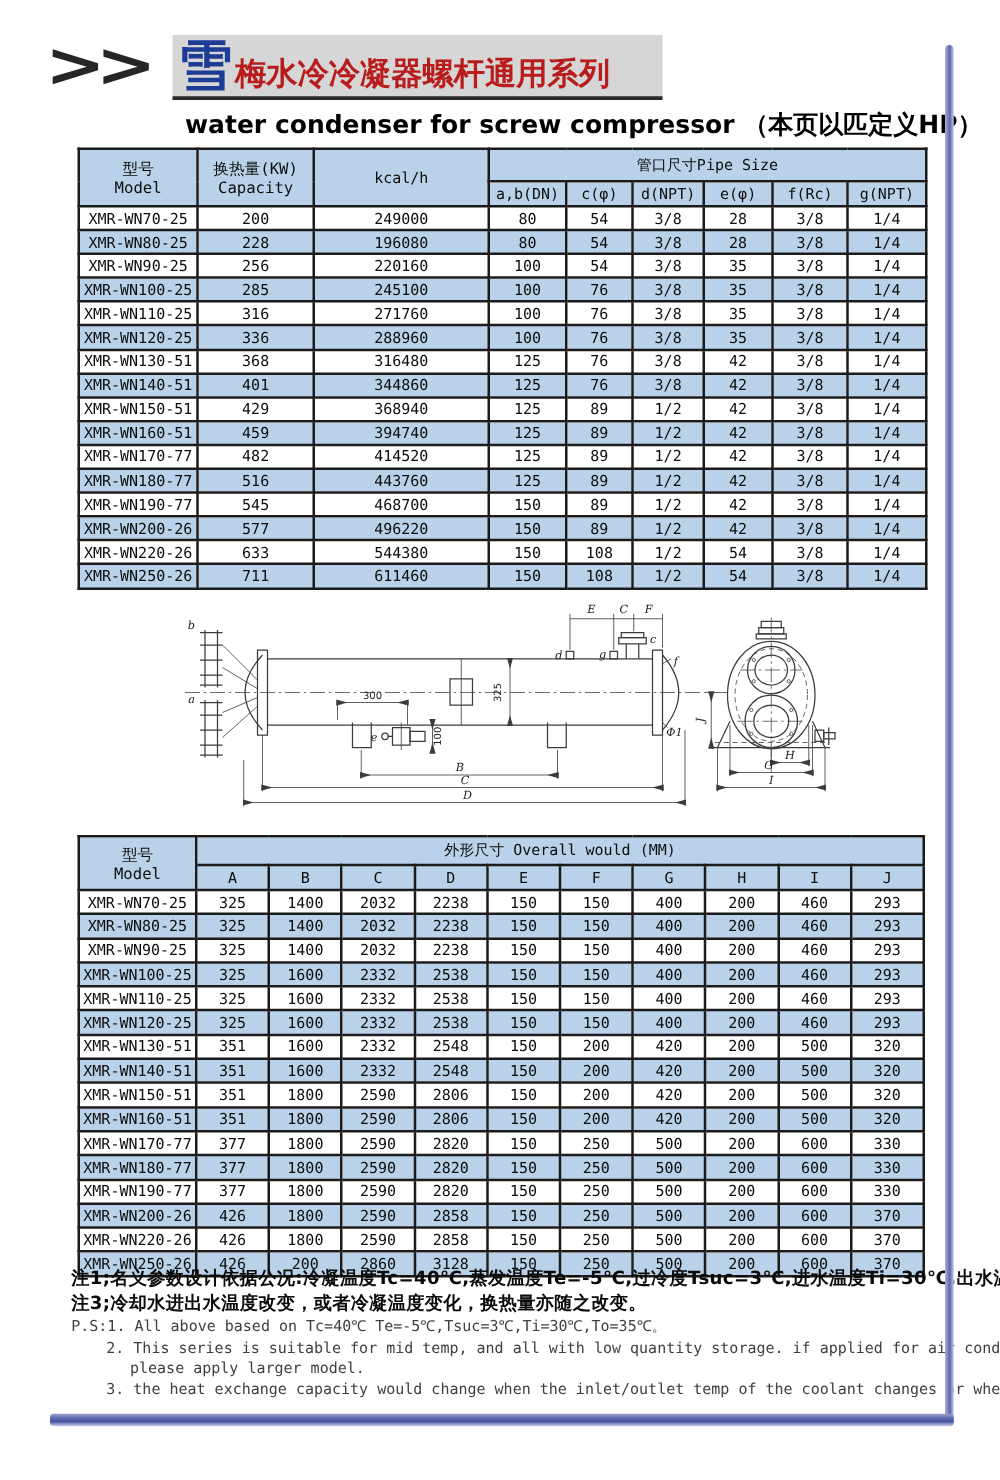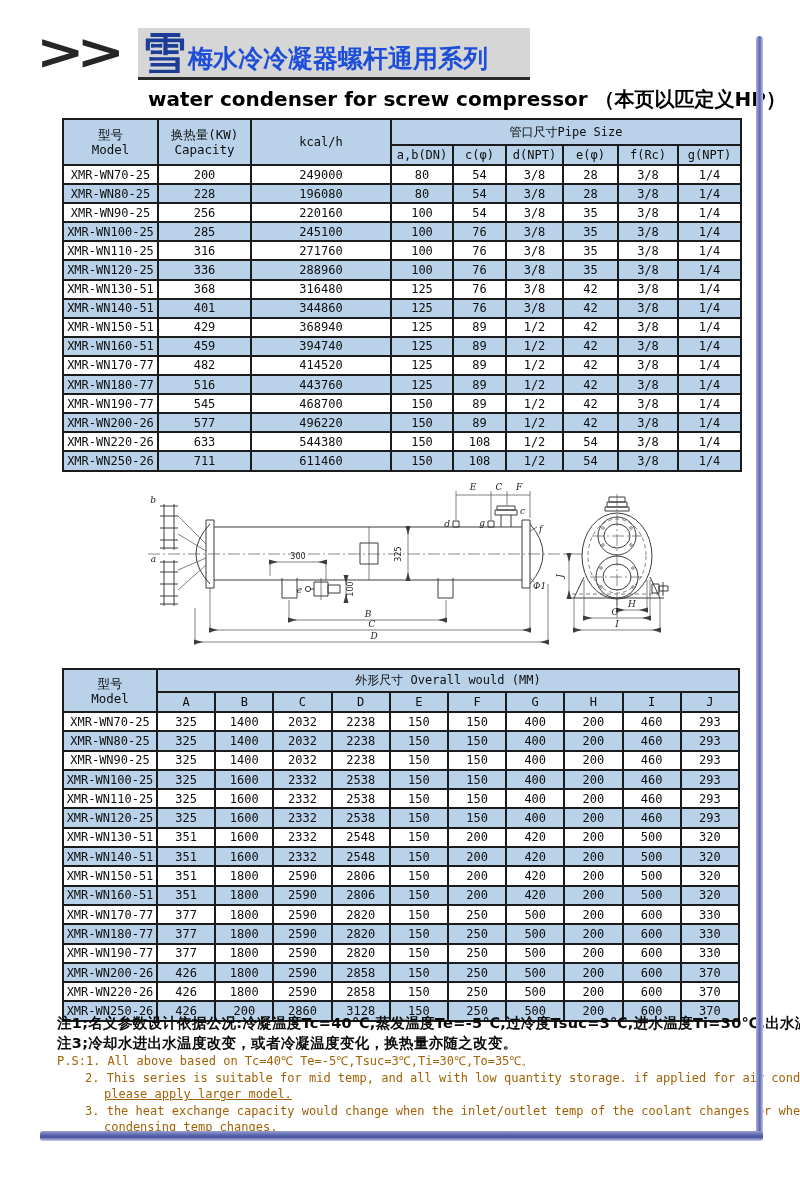--- a/index.html
+++ b/index.html
@@ -18,21 +18,21 @@
     position:absolute;left:138px;top:28px;width:392px;height:52px;
     background:#d6d6d6;border-bottom:3px solid #2a2a2a;
     display:flex;align-items:flex-end;padding:0 4px 2px 4px;box-sizing:border-box;
     white-space:nowrap;
   }
   .logo-char{
     font-size:44px;line-height:44px;font-weight:700;color:#1c3c96;
     font-family:"DejaVu Serif","DejaVu Sans",serif;
   }
   .title-cn{
-    font-size:25px;line-height:32px;font-weight:700;color:#1d4ed8;
+    font-size:25px;line-height:32px;font-weight:700;color:#b91c1c;
     font-family:"DejaVu Serif","DejaVu Sans",serif;margin-left:2px;
   }
   .subtitle{
     position:absolute;left:148px;top:86px;font-size:20px;font-weight:700;color:#000;
     font-family:"DejaVu Sans","Liberation Sans",sans-serif;white-space:nowrap;
   }
   
   table.spec{
     position:absolute;left:62px;width:678px;border-collapse:collapse;table-layout:fixed;
     font-family:"DejaVu Sans Mono","Liberation Mono",monospace;font-size:12px;color:#0d0d0d;
@@ -64,24 +64,24 @@
   .dt{font-size:9px;fill:#222;font-style:italic;font-family:"DejaVu Serif",serif;}
   .dn{font-size:8px;fill:#222;font-family:"DejaVu Sans",sans-serif;}
   
   .notes{position:absolute;left:57px;top:1013px;width:695px;}
   .note-cn{
     font-size:14.5px;line-height:20px;font-weight:600;color:#0a0a0a;
     font-family:"DejaVu Sans","Liberation Sans",sans-serif;letter-spacing:.3px;white-space:nowrap;
   }
   .note-en{
     font-family:"DejaVu Sans Mono","Liberation Mono",monospace;
-    font-size:12px;line-height:16.5px;color:#a16207;white-space:nowrap;
+    font-size:12px;line-height:16.5px;color:#404040;white-space:nowrap;
   }
   .ind1{padding-left:28px;}
-  .ind2{padding-left:47px;text-decoration:underline;}
+  .ind2{padding-left:47px;}
   
   .rightbar{
     position:absolute;left:756px;top:36px;width:7px;height:1103px;border-radius:4px;
     background:linear-gradient(90deg,#aab1d8 0%,#5a66ae 55%,#c7cce8 100%);
   }
   .bottombar{
     position:absolute;left:40px;top:1131px;width:723px;height:10px;border-radius:3px;
     background:linear-gradient(180deg,#99a1cf 0%,#5a66ae 40%,#47529f 62%,#ccd1ec 100%);
   }
 </style>
@@ -725,17 +725,16 @@
     </tbody>
 </table>
 
 <div class="notes">
   <div class="note-cn">注1;名义参数设计依据公况:冷凝温度Tc=40℃,蒸发温度Te=-5℃,过冷度Tsuc=3℃,进水温度Ti=30℃,出水温度To=35℃。</div>
   <div class="note-cn">注3;冷却水进出水温度改变，或者冷凝温度变化，换热量亦随之改变。</div>
   <div class="note-en">P.S:1. All above based on Tc=40℃ Te=-5℃,Tsuc=3℃,Ti=30℃,To=35℃。</div>
   <div class="note-en ind1">2.  This series is suitable for mid temp, and all with low quantity storage. if applied for air conditioning,</div>
   <div class="note-en ind2">please apply larger model.</div>
   <div class="note-en ind1">3.  the heat exchange capacity would change when the inlet/outlet temp of the coolant changes or when the</div>
-  <div class="note-en ind2">condensing temp changes.</div>
 </div>
 
 <div class="rightbar"></div>
 <div class="bottombar"></div>
 
 </body></html>

